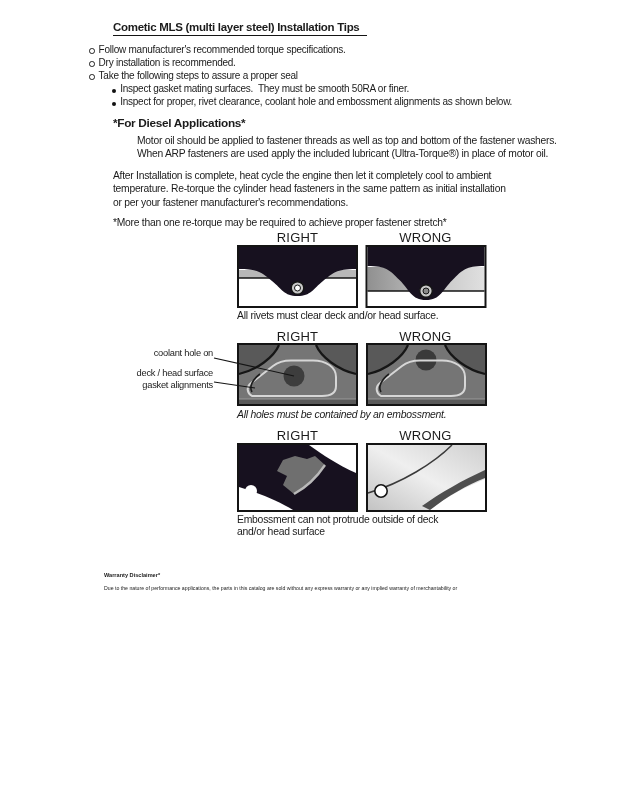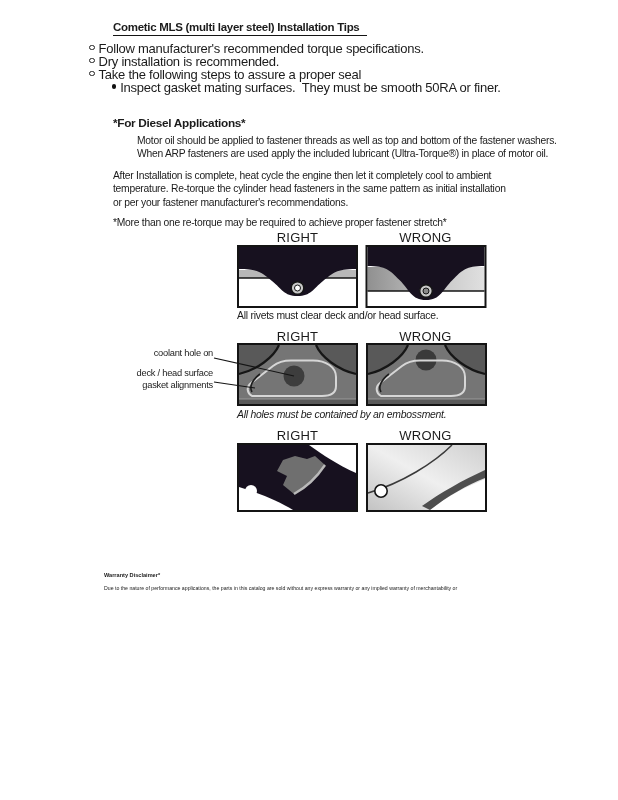--- a/index.html
+++ b/index.html
@@ -6,21 +6,21 @@
   .page{
     position:relative;width:618px;height:591px;background:#ffffff;overflow:hidden;
     font-family:"Liberation Sans","DejaVu Sans",sans-serif;color:#1b1b1b;
     letter-spacing:-0.25px;
   }
   .abs{position:absolute;}
   .doc-title{
     font-size:11.5px;font-weight:bold;letter-spacing:-0.3px;
     border-bottom:1.6px solid #141414;padding:0 8px 2px 0;white-space:pre;
   }
-  .bullet-line{display:flex;align-items:center;height:13px;font-size:13px;white-space:pre;}
+  .bullet-line{display:flex;align-items:flex-end;height:13px;font-size:10px;white-space:pre;}
   .ring{width:3.6px;height:3.6px;border:1.1px solid #222;border-radius:50%;
     display:inline-block;flex:0 0 auto;margin-right:4px;position:relative;top:-1px;}
   .dot{width:4.2px;height:4.2px;background:#111;border-radius:50%;
     display:inline-block;flex:0 0 auto;margin-right:4px;position:relative;top:-1px;}
   .sub{margin-left:23px;}
   .sec-head{font-size:11.8px;font-weight:bold;letter-spacing:-0.3px;white-space:pre;}
   .para{font-size:10.3px;line-height:13.4px;white-space:pre;}
   .dlabel{width:121px;text-align:center;font-size:13px;letter-spacing:0.2px;white-space:pre;}
   .caption{font-size:10.4px;line-height:11.8px;white-space:pre;}
   .annot{font-size:9.3px;line-height:20px;text-align:right;white-space:pre;width:96px;}
@@ -47,20 +47,24 @@
       <span>Dry installation is recommended.</span>
     </div>
     <div class="bullet-line">
       <span class="ring"></span>
       <span>Take the following steps to assure a proper seal</span>
     </div>
     <div class="bullet-line sub">
       <span class="dot"></span>
       <span>Inspect gasket mating surfaces.  They must be smooth 50RA or finer.</span>
     </div>
+    <div class="bullet-line sub">
+      <span class="dot"></span>
+      <span>Inspect for proper, rivet clearance, coolant hole and embossment alignments as shown below.</span>
+    </div>
   </div>
 
   <div class="abs sec-head" style="left:113px;top:116px;">*For Diesel Applications*</div>
   <div class="abs para" style="left:113px;top:134px;margin-left:24px;">Motor oil should be applied to fastener threads as well as top and bottom of the fastener washers.
 When ARP fasteners are used apply the included lubricant (Ultra-Torque®) in place of motor oil.</div>
   <div class="abs para" style="left:113px;top:169px;">After Installation is complete, heat cycle the engine then let it completely cool to ambient
 temperature. Re-torque the cylinder head fasteners in the same pattern as initial installation
 or per your fastener manufacturer's recommendations.</div>
   <div class="abs para" style="left:113px;top:216px;">*More than one re-torque may be required to achieve proper fastener stretch*</div>
 
@@ -160,20 +164,22 @@
       </linearGradient>
     </defs>
     <rect x="1" y="1" width="119" height="67" fill="url(#gBand)"></rect>
     <path d="M119,36 C98,45 78,55 64,67 L119,67 Z" fill="#ffffff"></path>
     <path d="M119,27 C97,37 74,50 56,63 L64,67 C82,53 101,42 119,35 Z" fill="#4e4e4e"></path>
     <path d="M86,2 C68,20 36,40 2,50" fill="none" stroke="#3a3a3a" stroke-width="1.5"></path>
     <circle cx="15" cy="48" r="6.2" fill="#ffffff" stroke="#141414" stroke-width="1.6"></circle>
     <rect x="1" y="1" width="119" height="67" fill="none" stroke="#141414" stroke-width="2"></rect>
   </svg>
 
+  <div class="abs caption" style="left:237px;top:514px;">Embossment can not protrude outside of deck
+and/or head surface</div>
 
   <div class="abs fine" style="left:104px;top:572px;">
     <p class="fine-head">Warranty Disclaimer*</p>
     <p>Due to the nature of performance applications, the parts in this catalog are sold without any express warranty or any implied warranty of merchantability or
 fitness for a particular purpose.  Cometic Gasket Inc., shall not, under any circumstances, be liable for any special, incidental or consequential damages,
 including, person, party or property, but not limited to, damage, or loss of property or equipment, loss of profits or revenue, cost of purchased or replacement
 goods, or claims of customers of the purchase, which may arise and/or result from sale, installation or use of these parts.  Installation of these parts could
 adversely affect the motor manufacturers warranty coverage.</p>
     <p>VENUE-The agreed upon venue, in the event of dispute whatsoever between the parties, whether instituted by either party, including, but not limited to,
 contract terms, payment terms, delivery, type, defects, sufficiency of product, shall be the Court of Common Pleas, Lake County, Ohio or the Painesville

